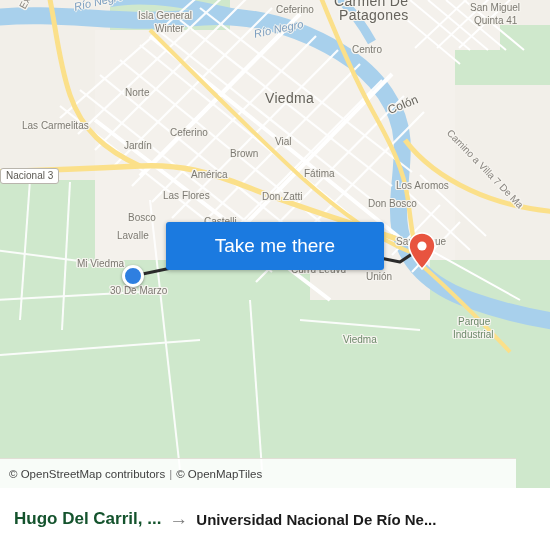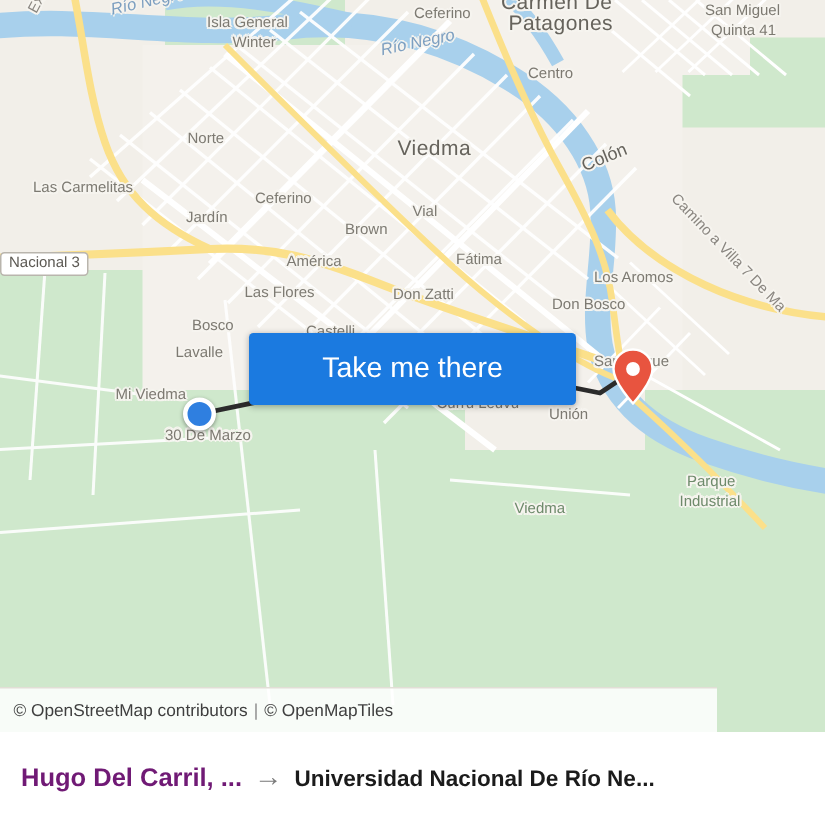--- a/index.html
+++ b/index.html
@@ -72,21 +72,21 @@
     font-size: 10px;
     padding: 2px 5px;
     white-space: nowrap;
     line-height: 1;
   }
 
   
   #attribution {
     position: absolute;
     left: 0; top: 458px;
-    width: 478px; height: 30px;
+    width: 516px; height: 30px;
     background: rgba(255,255,255,0.85);
     border-top: 1px solid #e2ded6;
     display: flex;
     align-items: center;
     padding-left: 9px;
     font-size: 11.5px;
     color: #3f3f3f;
   }
   #attribution a { color: #3f3f3f; text-decoration: none; }
   #attribution .sep { margin: 0 4px; color: #8a8a8a; }
@@ -96,21 +96,21 @@
     left: 0; top: 488px;
     width: 550px; height: 62px;
     background: #ffffff;
     display: flex;
     align-items: center;
     justify-content: space-between;
     padding: 0 12px 0 14px;
   }
   #stop-name {
     font-size: 17px;
-    color: #701a75;
+    color: #14532d;
     font-weight: bold;
     white-space: nowrap;
     overflow: hidden;
     text-overflow: ellipsis;
     max-width: 205px;
   }
   #arrow {
     flex: 0 0 auto;
     color: #7a7a7a;
     font-size: 19px;

